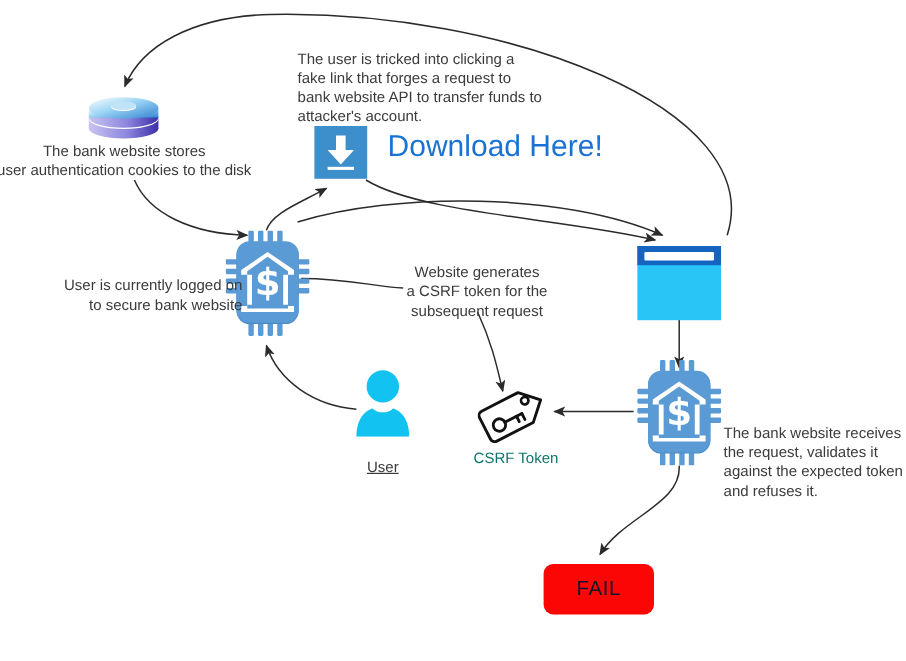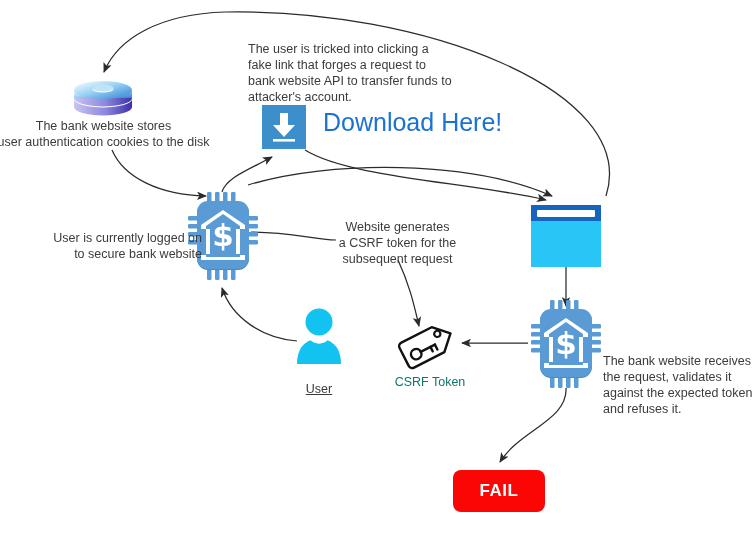--- a/index.html
+++ b/index.html
@@ -66,24 +66,23 @@
     top: 470px;
     width: 92px;
     height: 42px;
     background: #fc0505;
     border-radius: 8px;
   }
   #fail-box span {
     display: block;
     text-align: center;
     line-height: 42px;
-    color: #ffffff;
+    color: #0f172a;
     font-size: 17px;
     letter-spacing: 0.5px;
-    font-weight: bold;
   }
 </style>
 </head>
 <body>
 
 <div id="canvas">
 
   <svg id="edges" viewBox="0 0 755 551">
     <defs>
       <marker id="ah" markerWidth="9" markerHeight="9" refX="7.2" refY="3.4" orient="auto" markerUnits="strokeWidth">

